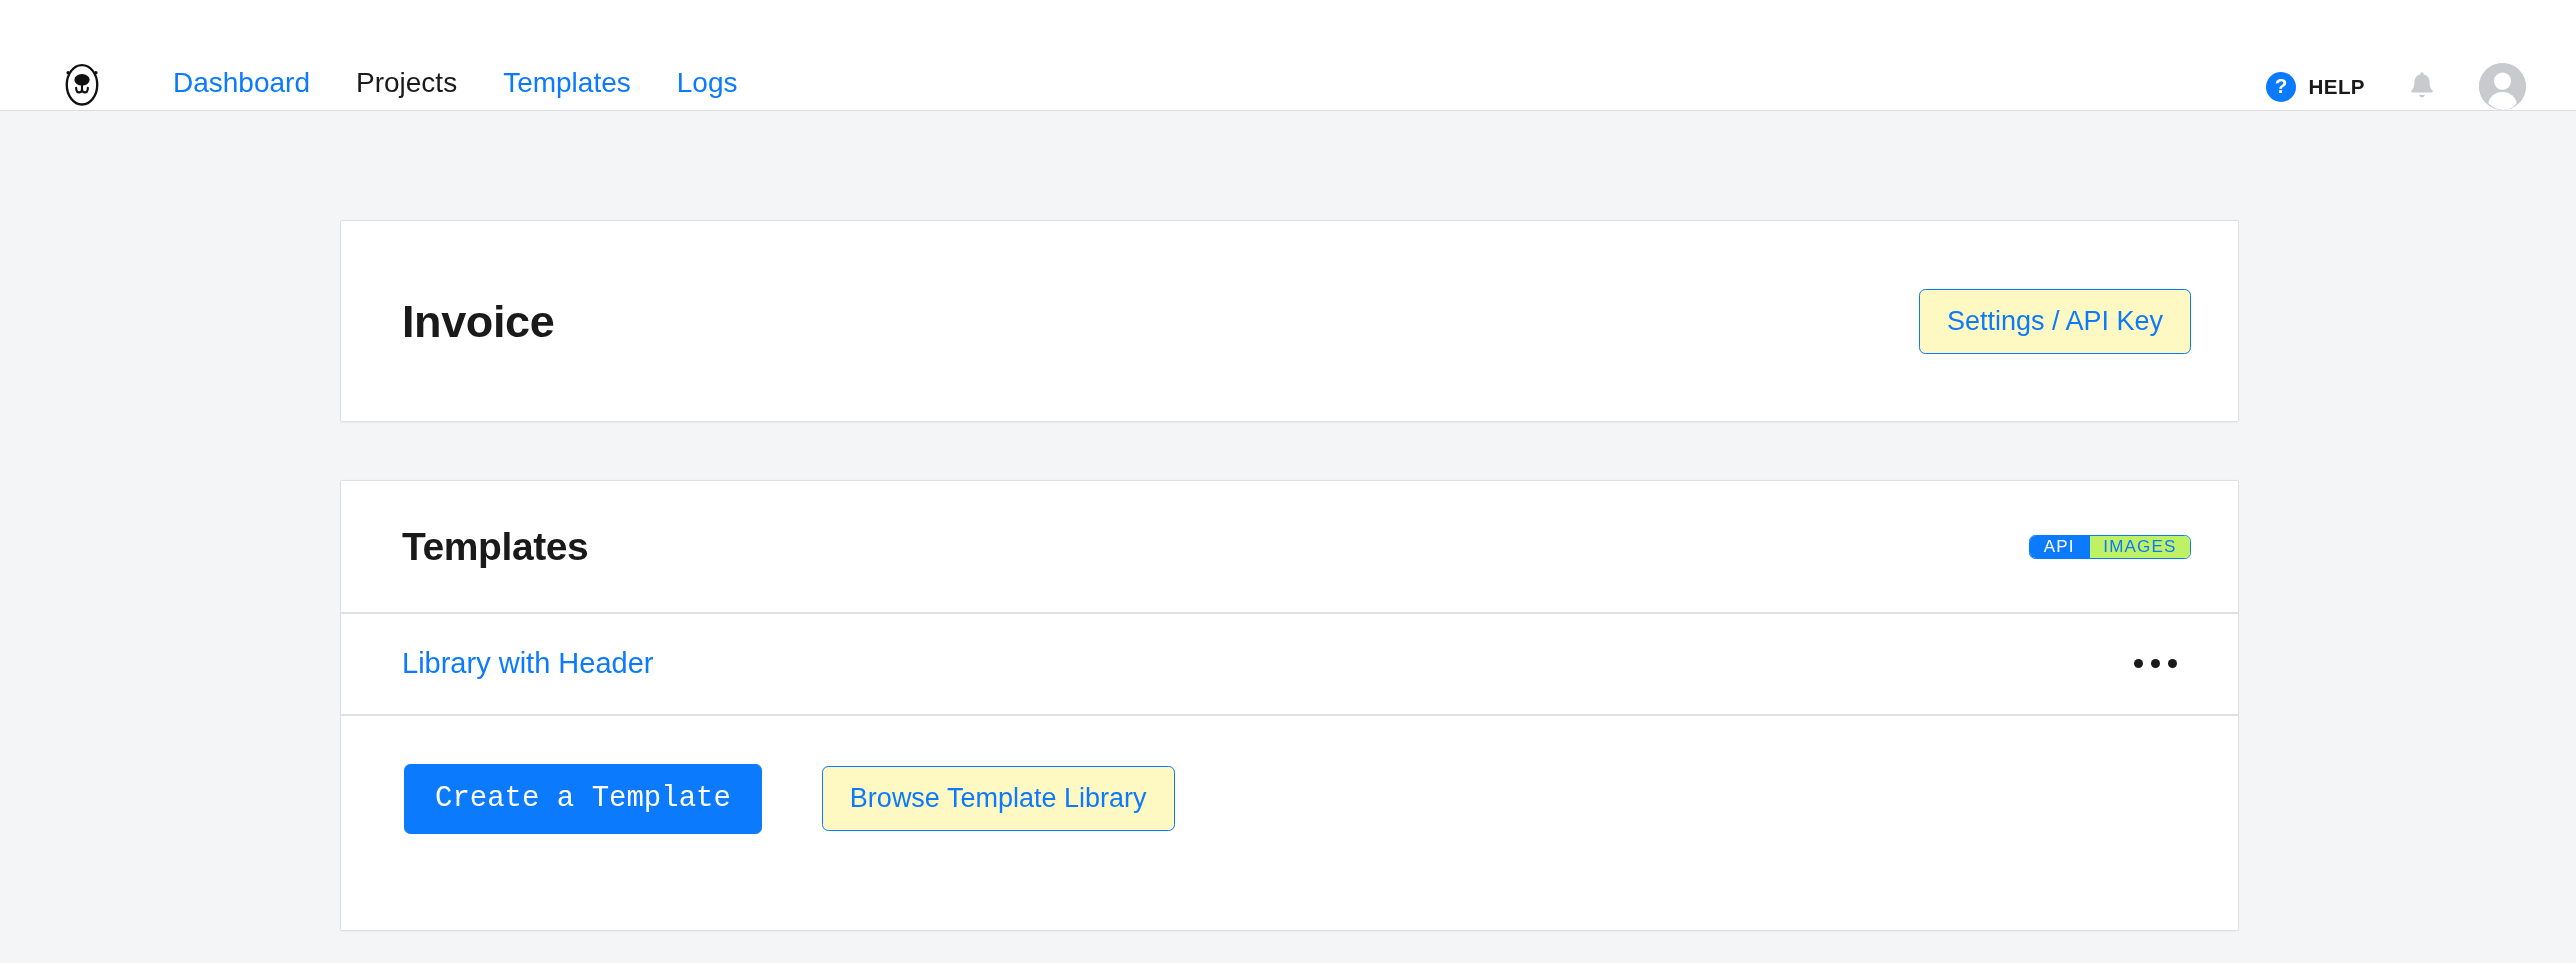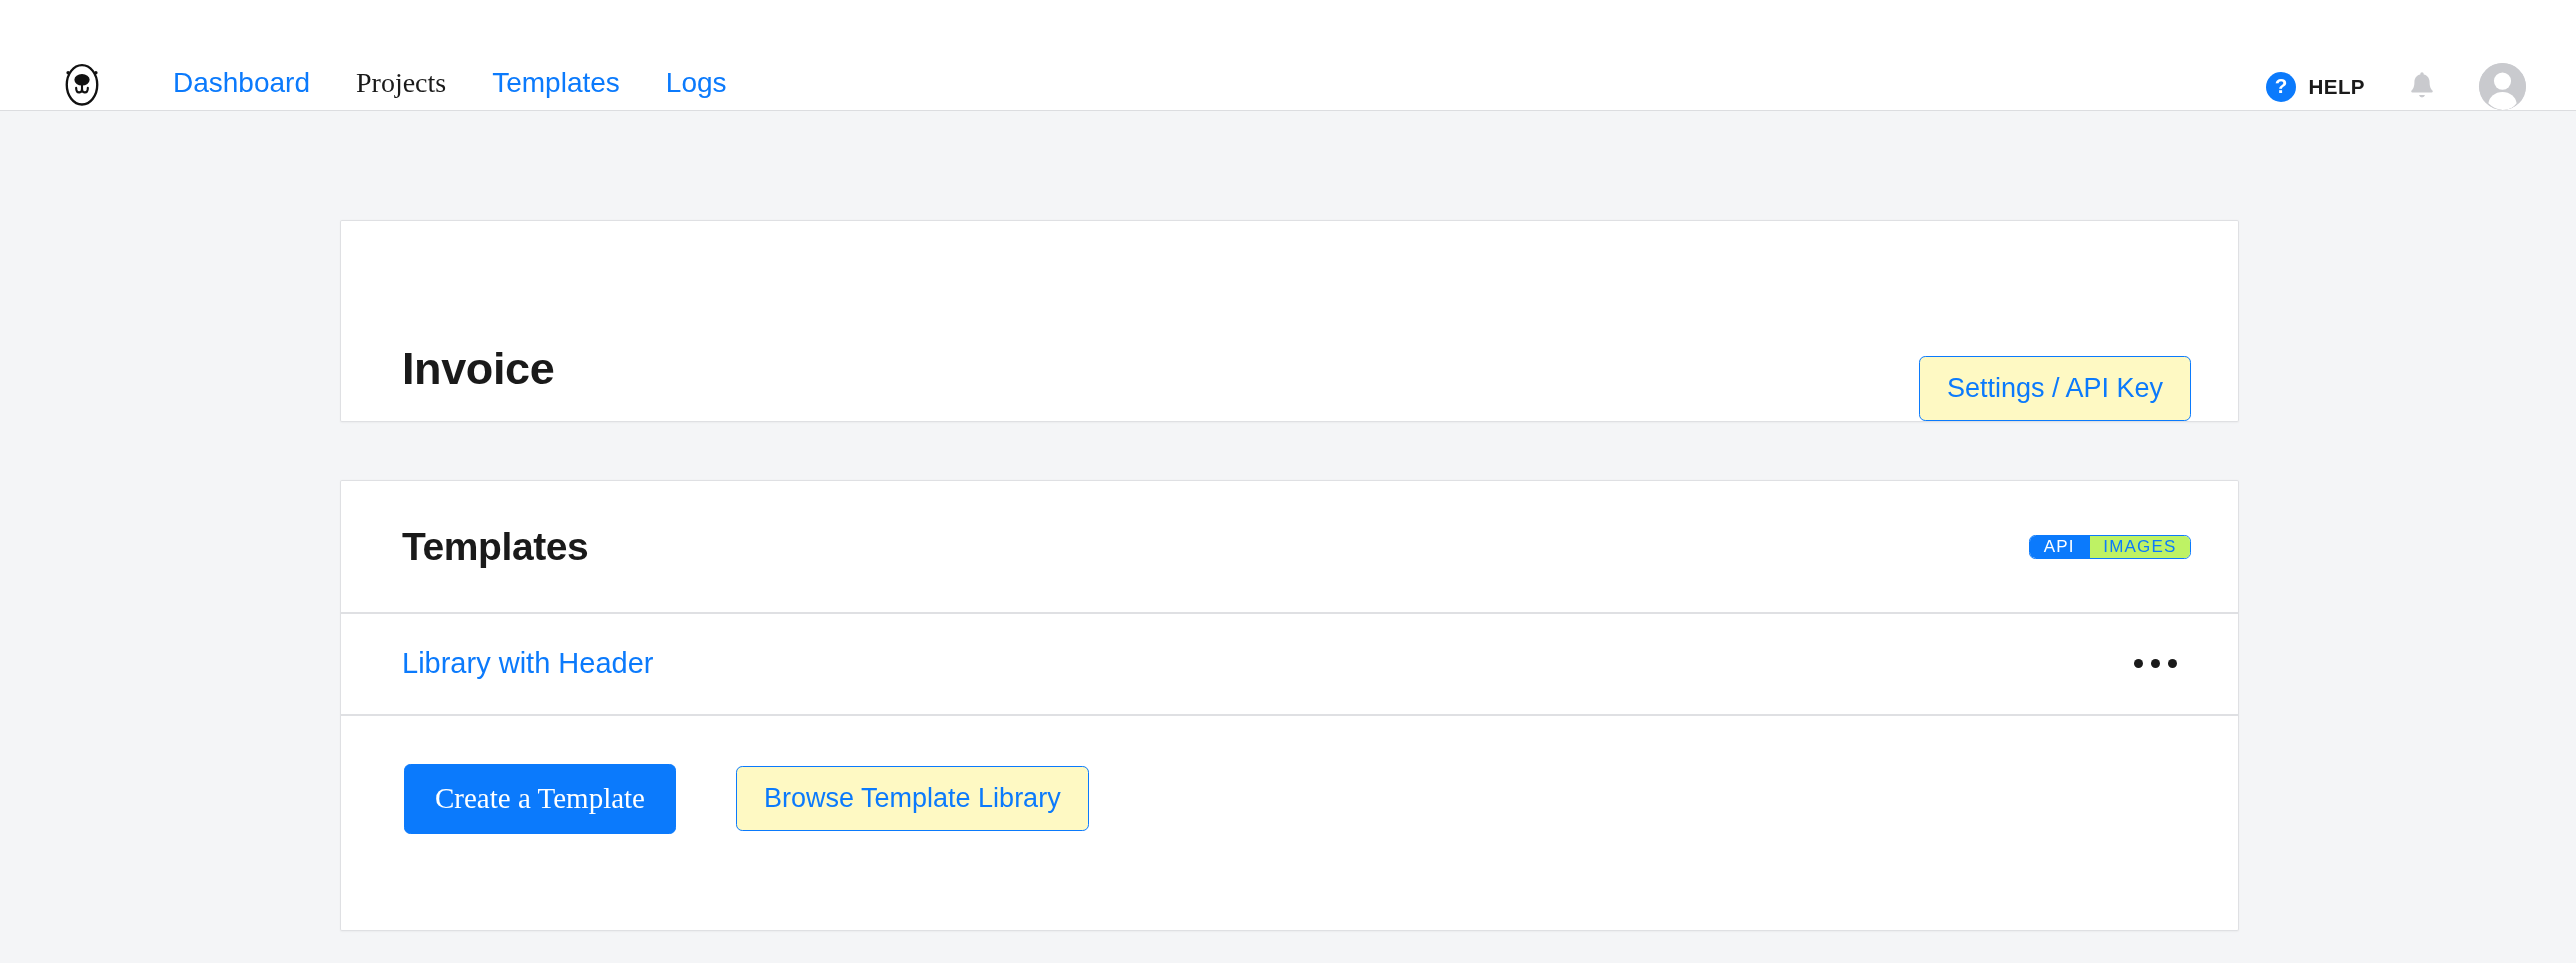--- a/index.html
+++ b/index.html
@@ -47,21 +47,20 @@
     font-size: 28px;
     line-height: 1;
     color: #0b7afc;
     text-decoration: none;
     padding: 0 23px;
     white-space: nowrap;
     cursor: pointer;
   }
   .nav-link.is-active {
     color: #1a1a1a;
-    font-family: Liberation Serif, serif;
   }
 
   .nav-right {
     margin-left: auto;
     display: flex;
     align-items: center;
     gap: 39px;
   }
   .help-wrap {
     display: flex;
@@ -114,21 +113,21 @@
     background: #ffffff;
     border: 1.8px solid #dfe0e3;
     border-radius: 1.8px;
     box-shadow: 0 0.9px 1.8px rgba(0,0,0,0.04);
   }
   #invoice-card { top: 220px; height: 202px; }
   #templates-card { top: 480px; height: 451px; }
 
   .card-header {
     display: flex;
-    align-items: flex-end;
+    align-items: center;
     height: 100%;
     padding: 0 47px 0 61px;
   }
   .card-title {
     font-size: 45px;
     font-weight: bold;
     letter-spacing: -0.4px;
     color: #1a1a1a;
     line-height: 1;
   }
@@ -147,21 +146,21 @@
     line-height: 1;
     padding: 18px 27px;
     cursor: pointer;
     white-space: nowrap;
   }
   .btn-primary {
     border: 1.8px solid #0b7afc;
     border-radius: 6.3px;
     background: #0b7afc;
     color: #ffffff;
-    font-family: Liberation Serif, serif;
+    font-family: Liberation Mono, monospace;
     font-size: 29px;
     line-height: 1;
     padding: 19.7px 30px;
     cursor: pointer;
     white-space: nowrap;
   }
 
   
   .segmented {
     display: inline-flex;

